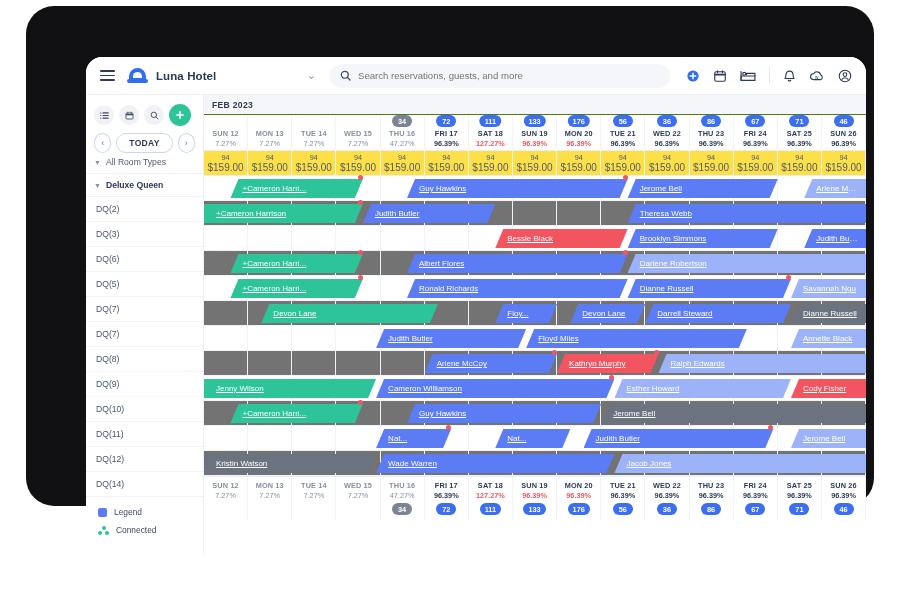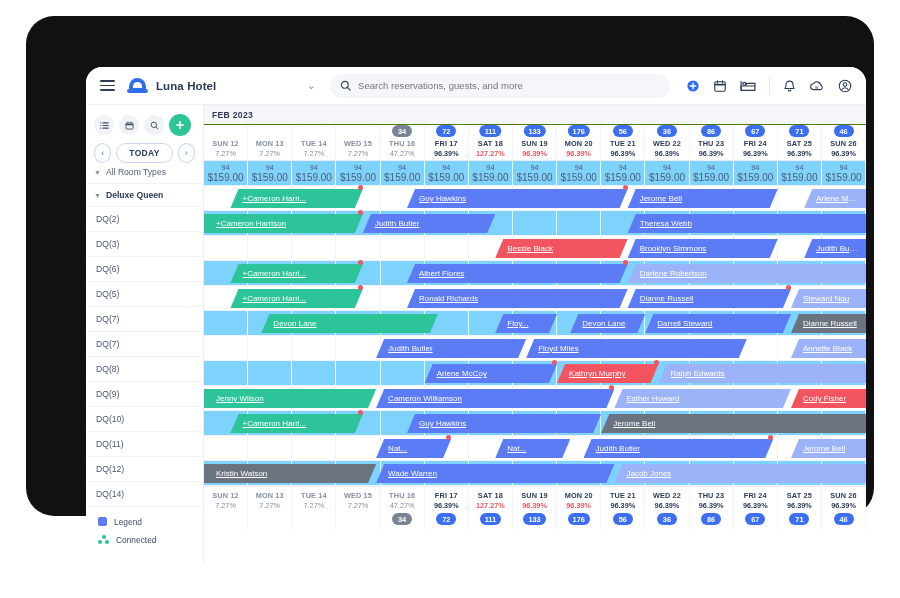--- a/index.html
+++ b/index.html
@@ -10,21 +10,21 @@
     overflow: hidden;
   }
   #canvas {
     position: relative;
     width: 900px; height: 598px;
     background: #ffffff;
   }
   
   .device-frame {
     position: absolute;
-    left: 26px; top: 16px;
+    left: 26px; top: 6px;
     width: 848px; height: 500px;
     background: #111114;
     border-radius: 28px;
   }
   .device-screen {
     position: absolute;
     left: 60px; top: 51px;
     width: 780px; height: 496px;
     background: #ffffff;
     border-radius: 16px;
@@ -70,21 +70,21 @@
   .tool-btn.green { background:#2ec49a; color:#fff; font-size:12px; font-weight:700; width:22px; height:22px; }
   .nav-row { display:flex; gap:5px; align-items:center; margin-top:7px; }
   .nav-circ { width:20px; height:20px; border-radius:50%; border:1px solid #c9d6f5; color:#4a72e8; display:flex; align-items:center; justify-content:center; font-size:9px; cursor:pointer; background:#fff;}
   .nav-today { height:20px; padding:0 12px; border-radius:11px; border:1px solid #c9d6f5; color:#2b3a55; font-size:8.5px; font-weight:700; display:flex; align-items:center; justify-content:center; cursor:pointer; background:#fff; letter-spacing:.3px;}
 
   .group-row { height: 23px; display:flex; align-items:center; padding-left:8px; font-size:8.6px; color:#4e5b73; border-bottom:1px solid #f0f2f6; }
   .group-row.bold { font-weight:700; color:#2b3a55; }
   .caret-sm { font-size:7px; color:#8a93a6; margin-right:5px; }
   .room-row { height:25px; display:flex; align-items:center; padding-left:10px; font-size:8.6px; color:#49566f; border-bottom:1px solid #f1f3f7; }
   .legend-box { padding:10px 0 0 12px; }
-  .legend-item { display:flex; align-items:flex-start; gap:7px; margin-bottom:8px; font-size:8.4px; color:#3d4a61; }
+  .legend-item { display:flex; align-items:center; gap:7px; margin-bottom:8px; font-size:8.4px; color:#3d4a61; }
   .lg-swatch { width:9px; height:9px; border-radius:2px; background:#5b7cf5; }
   .lg-conn { width:11px; height:9px; position:relative; }
   .lg-conn i { position:absolute; width:4px; height:4px; border-radius:50%; background:#2ec49a; }
   .lg-conn i:nth-child(1){left:3.5px; top:0;}
   .lg-conn i:nth-child(2){left:0; top:5px;}
   .lg-conn i:nth-child(3){left:7px; top:5px;}
 
   
   .grid-area { flex:1; position:relative; overflow:hidden; }
   .month-bar { height:20px; background:#f4f6fa; display:flex; align-items:center; padding-left:8px; font-size:8.6px; font-weight:700; color:#2b3a55; border-bottom:1px solid #4d7c0f; letter-spacing:.3px;}
@@ -92,28 +92,28 @@
   .dcell { flex:1; min-width:0; border-right:1px solid #f1f3f7; display:flex; flex-direction:column; align-items:center; justify-content:flex-end; padding-bottom:2px; position:relative; }
   .dbadge { position:absolute; top:-0px; left:50%; transform:translateX(-50%); min-width:20px; height:12px; padding:0 5px; border-radius:7px; color:#fff; font-size:7.4px; font-weight:700; display:flex; align-items:center; justify-content:center; }
   .dbadge.blue { background:#3b6ef0; }
   .dbadge.gray { background:#7b8494; }
   .dname { font-size:7.3px; font-weight:700; color:#8590a4; letter-spacing:.15px; }
   .dname.dark { color:#2b3a55; }
   .dpct { font-size:7.3px; color:#8590a4; margin-top:1px; }
   .dpct.dark { color:#2b3a55; font-weight:700; }
   .dpct.red { color:#f0555f; font-weight:700; }
 
-  .rates-head { display:flex; height:25px; border-bottom:1px solid #eceef3; background:#7dd3fc; }
+  .rates-head { display:flex; height:25px; border-bottom:1px solid #eceef3; background:#fde047; }
   .rcell { flex:1; min-width:0; border-right:1px solid #f1f3f7; display:flex; flex-direction:column; align-items:center; justify-content:center; }
   .rnum { font-size:7.3px; color:#4e5b73; }
   .rprice { font-size:10px; color:#4e5b73; }
 
   .rows-area { position:relative; }
   .grid-row { height:25px; position:relative; border-bottom:1px solid #f1f3f7; }
-  .grid-row.alt { background:#7dd3fc; }
+  .grid-row.alt { background:#737373; }
   .col-lines { position:absolute; inset:0; display:flex; pointer-events:none; }
   .col-lines div { flex:1; border-right:1px solid #f1f3f7; }
 
   
   .bar {
     position:absolute; top:3px; height:19px;
     display:flex; align-items:center;
     font-size:8px; color:#fff; font-weight:400;
     white-space:nowrap; overflow:hidden;
     cursor:pointer;
@@ -594,21 +594,21 @@
                 </div>
                 <span class="dot" style="left: calc(24% - 5px);"></span>
                 <div class="bar c-blue sk-both" style="left: 30.6667%; width: 33.3333%;">
                   <span class="lbl">Ronald Richards</span>
                 </div>
                 <div class="bar c-blue sk-both" style="left: 64%; width: 24.6667%;">
                   <span class="lbl">Dianne Russell</span>
                 </div>
                 <span class="dot" style="left: calc(88.6667% - 5px);"></span>
                 <div class="bar c-lblue sk-left" style="left: 88.6667%; width: 11.3333%;">
-                  <span class="lbl">Steward Ngu</span>
+                  <span class="lbl">Savannah Ngu</span>
                 </div>
               </div>
               <div class="grid-row alt">
                 <div class="col-lines">
                   <div></div>
                   <div></div>
                   <div></div>
                   <div></div>
                   <div></div>
                   <div></div>

